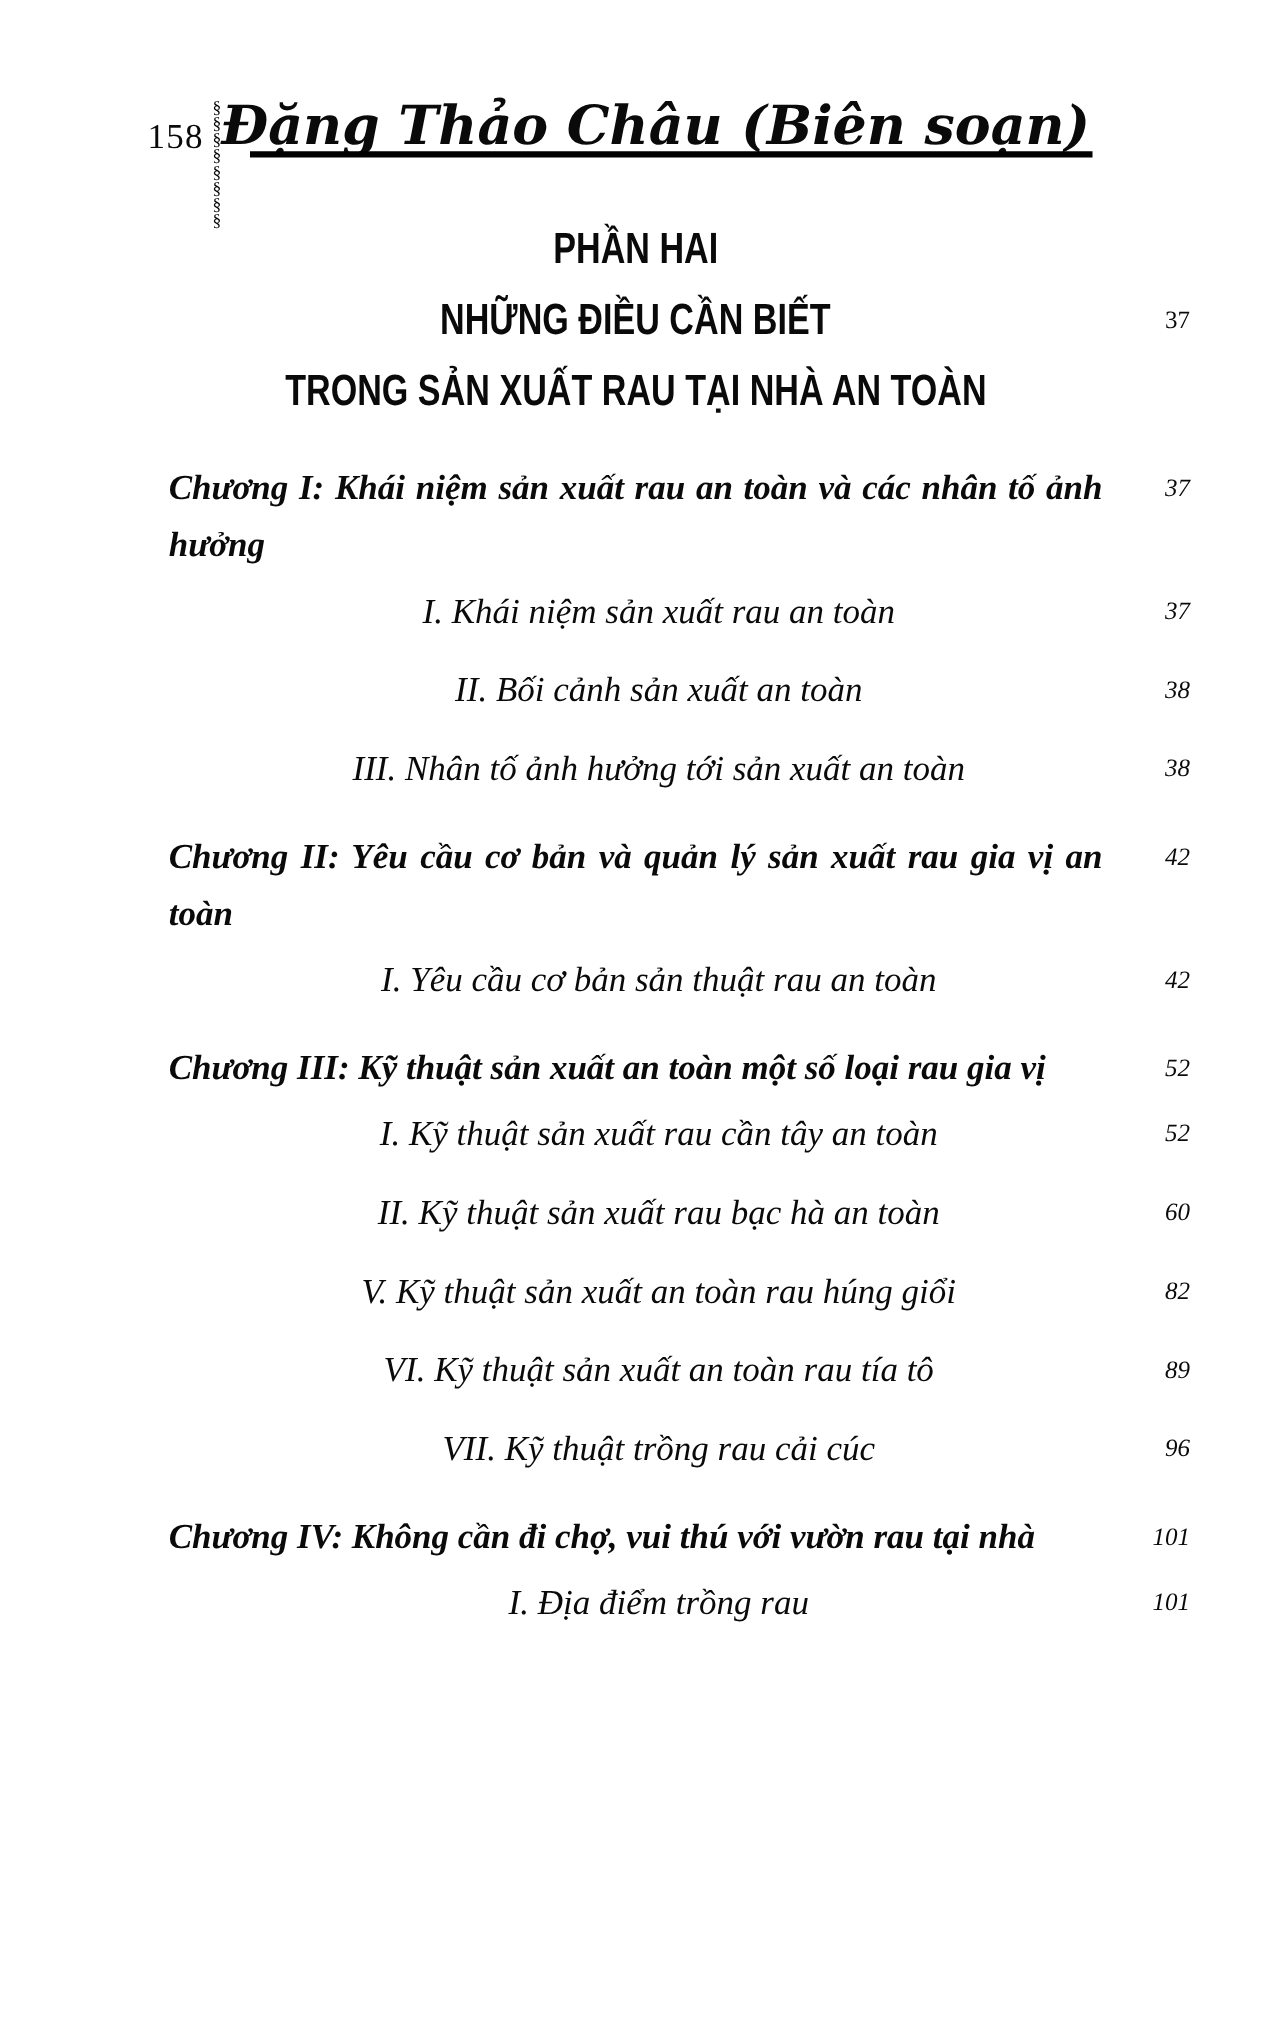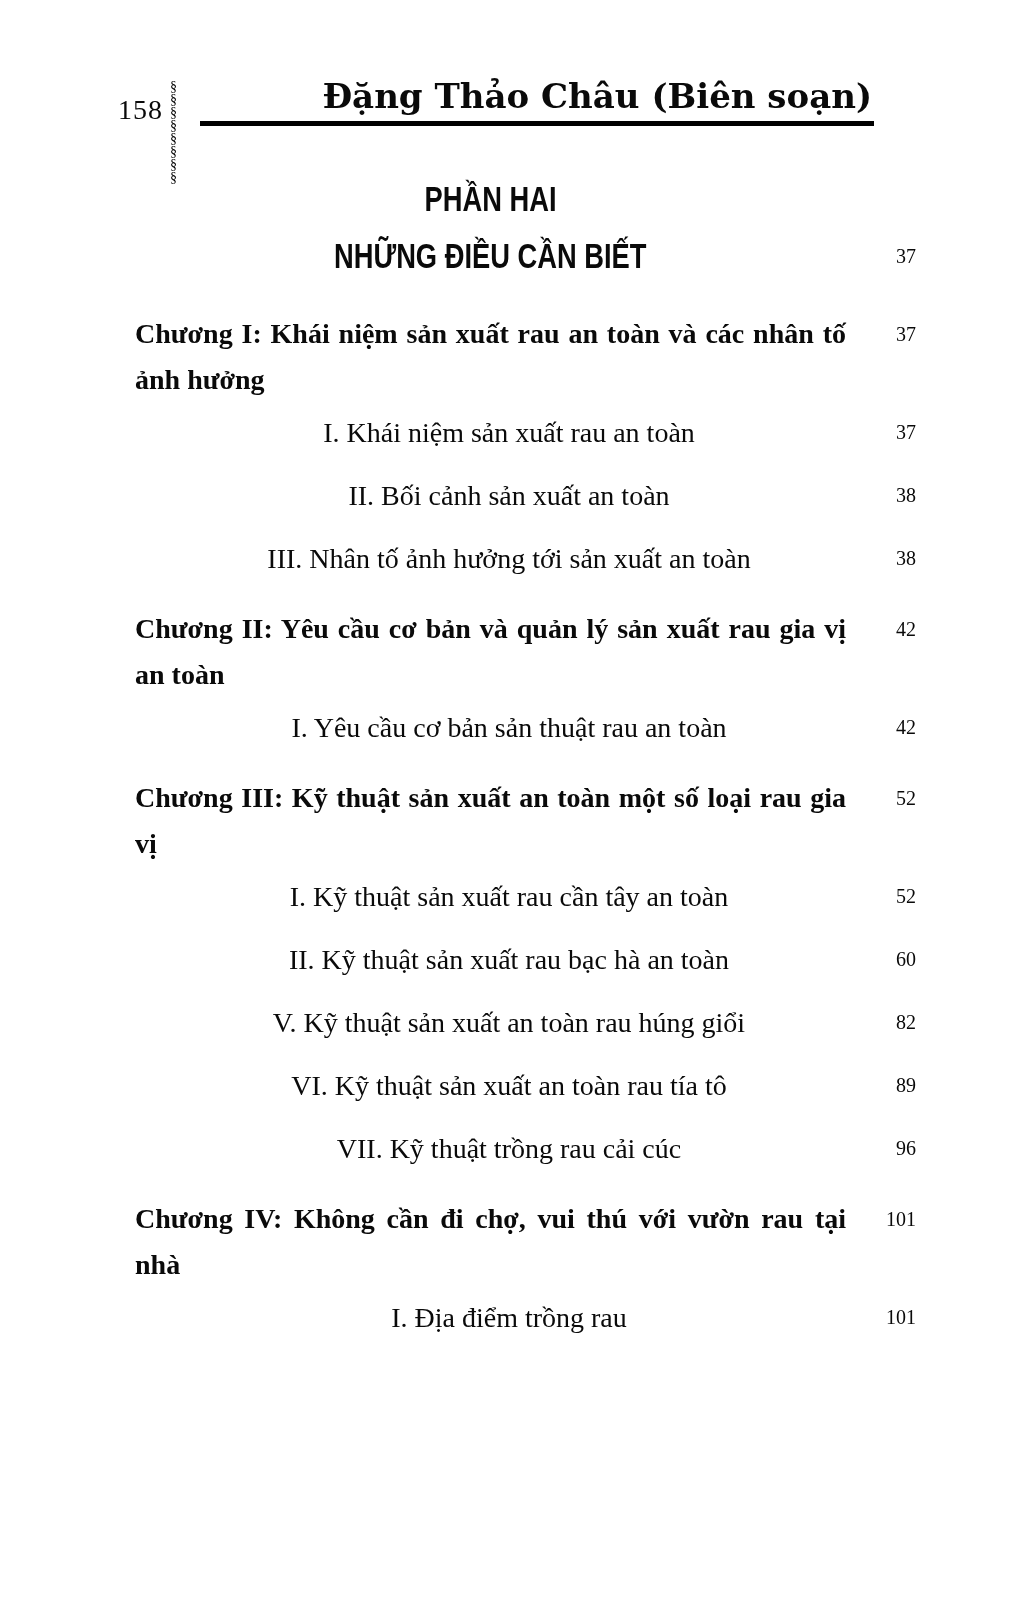--- a/index.html
+++ b/index.html
@@ -17,49 +17,49 @@
     font-size: 28px; letter-spacing: 1px;
   }
   .chain {
     position: absolute; left: 170px; top: 80px;
     width: 12px; font-size: 14px; line-height: 13px;
     word-break: break-all; color: #000;
   }
   .author {
     position: absolute; right: 152px; top: 76px;
     font-family: "DejaVu Serif", serif;
-    font-weight: 700;
-    font-size: 34px; white-space: nowrap;
+    font-style: italic; font-weight: 700;
+    font-size: 43px; white-space: nowrap;
   }
   .rule {
     position: absolute; left: 200px; top: 121px;
     width: 674px; height: 5px; background: #000;
   }
   
-  .cols { padding-left: 135px; padding-right: 108px; }
+  .cols { padding-left: 135px; padding-right: 72px; }
   .pagecol {
     width: 70px; flex: 0 0 70px; text-align: right;
     font-weight: 400; font-size: 20px;
     font-family: "Liberation Serif", "DejaVu Serif", serif;
   }
   
   .title-block { margin-top: 24px; }
   .trow { display: flex; align-items: flex-start; }
   .trow .ttext { flex: 1; text-align: center; line-height: 50px; }
   .trow .pagecol { line-height: 50px; }
   .ttext span {
     display: inline-block;
     font-family: "Liberation Sans", sans-serif;
     font-weight: 700; font-size: 35px;
     transform: scaleX(0.78); transform-origin: center;
     white-space: nowrap; letter-spacing: 0px;
   }
   
   .toc { margin-top: 23px; }
-  .row { display: flex; align-items: flex-start; }
+  .row { display: flex; align-items: flex-start; font-style: italic; }
   .row .label { flex: 1; }
   .row.chapter .label {
     font-weight: 700; font-size: 28px; line-height: 46px;
     text-align: justify;
   }
   .row.chapter .pagecol { line-height: 46px; }
   .row.item .label {
     font-size: 28px; line-height: 35px; padding-left: 37px; text-align: center;
   }
   .row.item .pagecol { line-height: 35px; }
@@ -79,20 +79,24 @@
 </div>
 
 <div class="title-block cols">
   <div class="trow">
     <div class="ttext"><span>PHẦN HAI</span></div>
     <div class="pagecol"></div>
   </div>
   <div class="trow">
     <div class="ttext"><span>NHỮNG ĐIỀU CẦN BIẾT</span></div>
     <div class="pagecol">37</div>
+  </div>
+  <div class="trow">
+    <div class="ttext"><span>TRONG SẢN XUẤT RAU TẠI NHÀ AN TOÀN</span></div>
+    <div class="pagecol"></div>
   </div>
 </div>
 
 <div class="toc cols">
   <div class="row chapter">
     <div class="label">Chương I: Khái niệm sản xuất rau an toàn và các nhân tố ảnh hưởng</div>
     <div class="pagecol">37</div>
   </div>
 
   <div class="row item">

